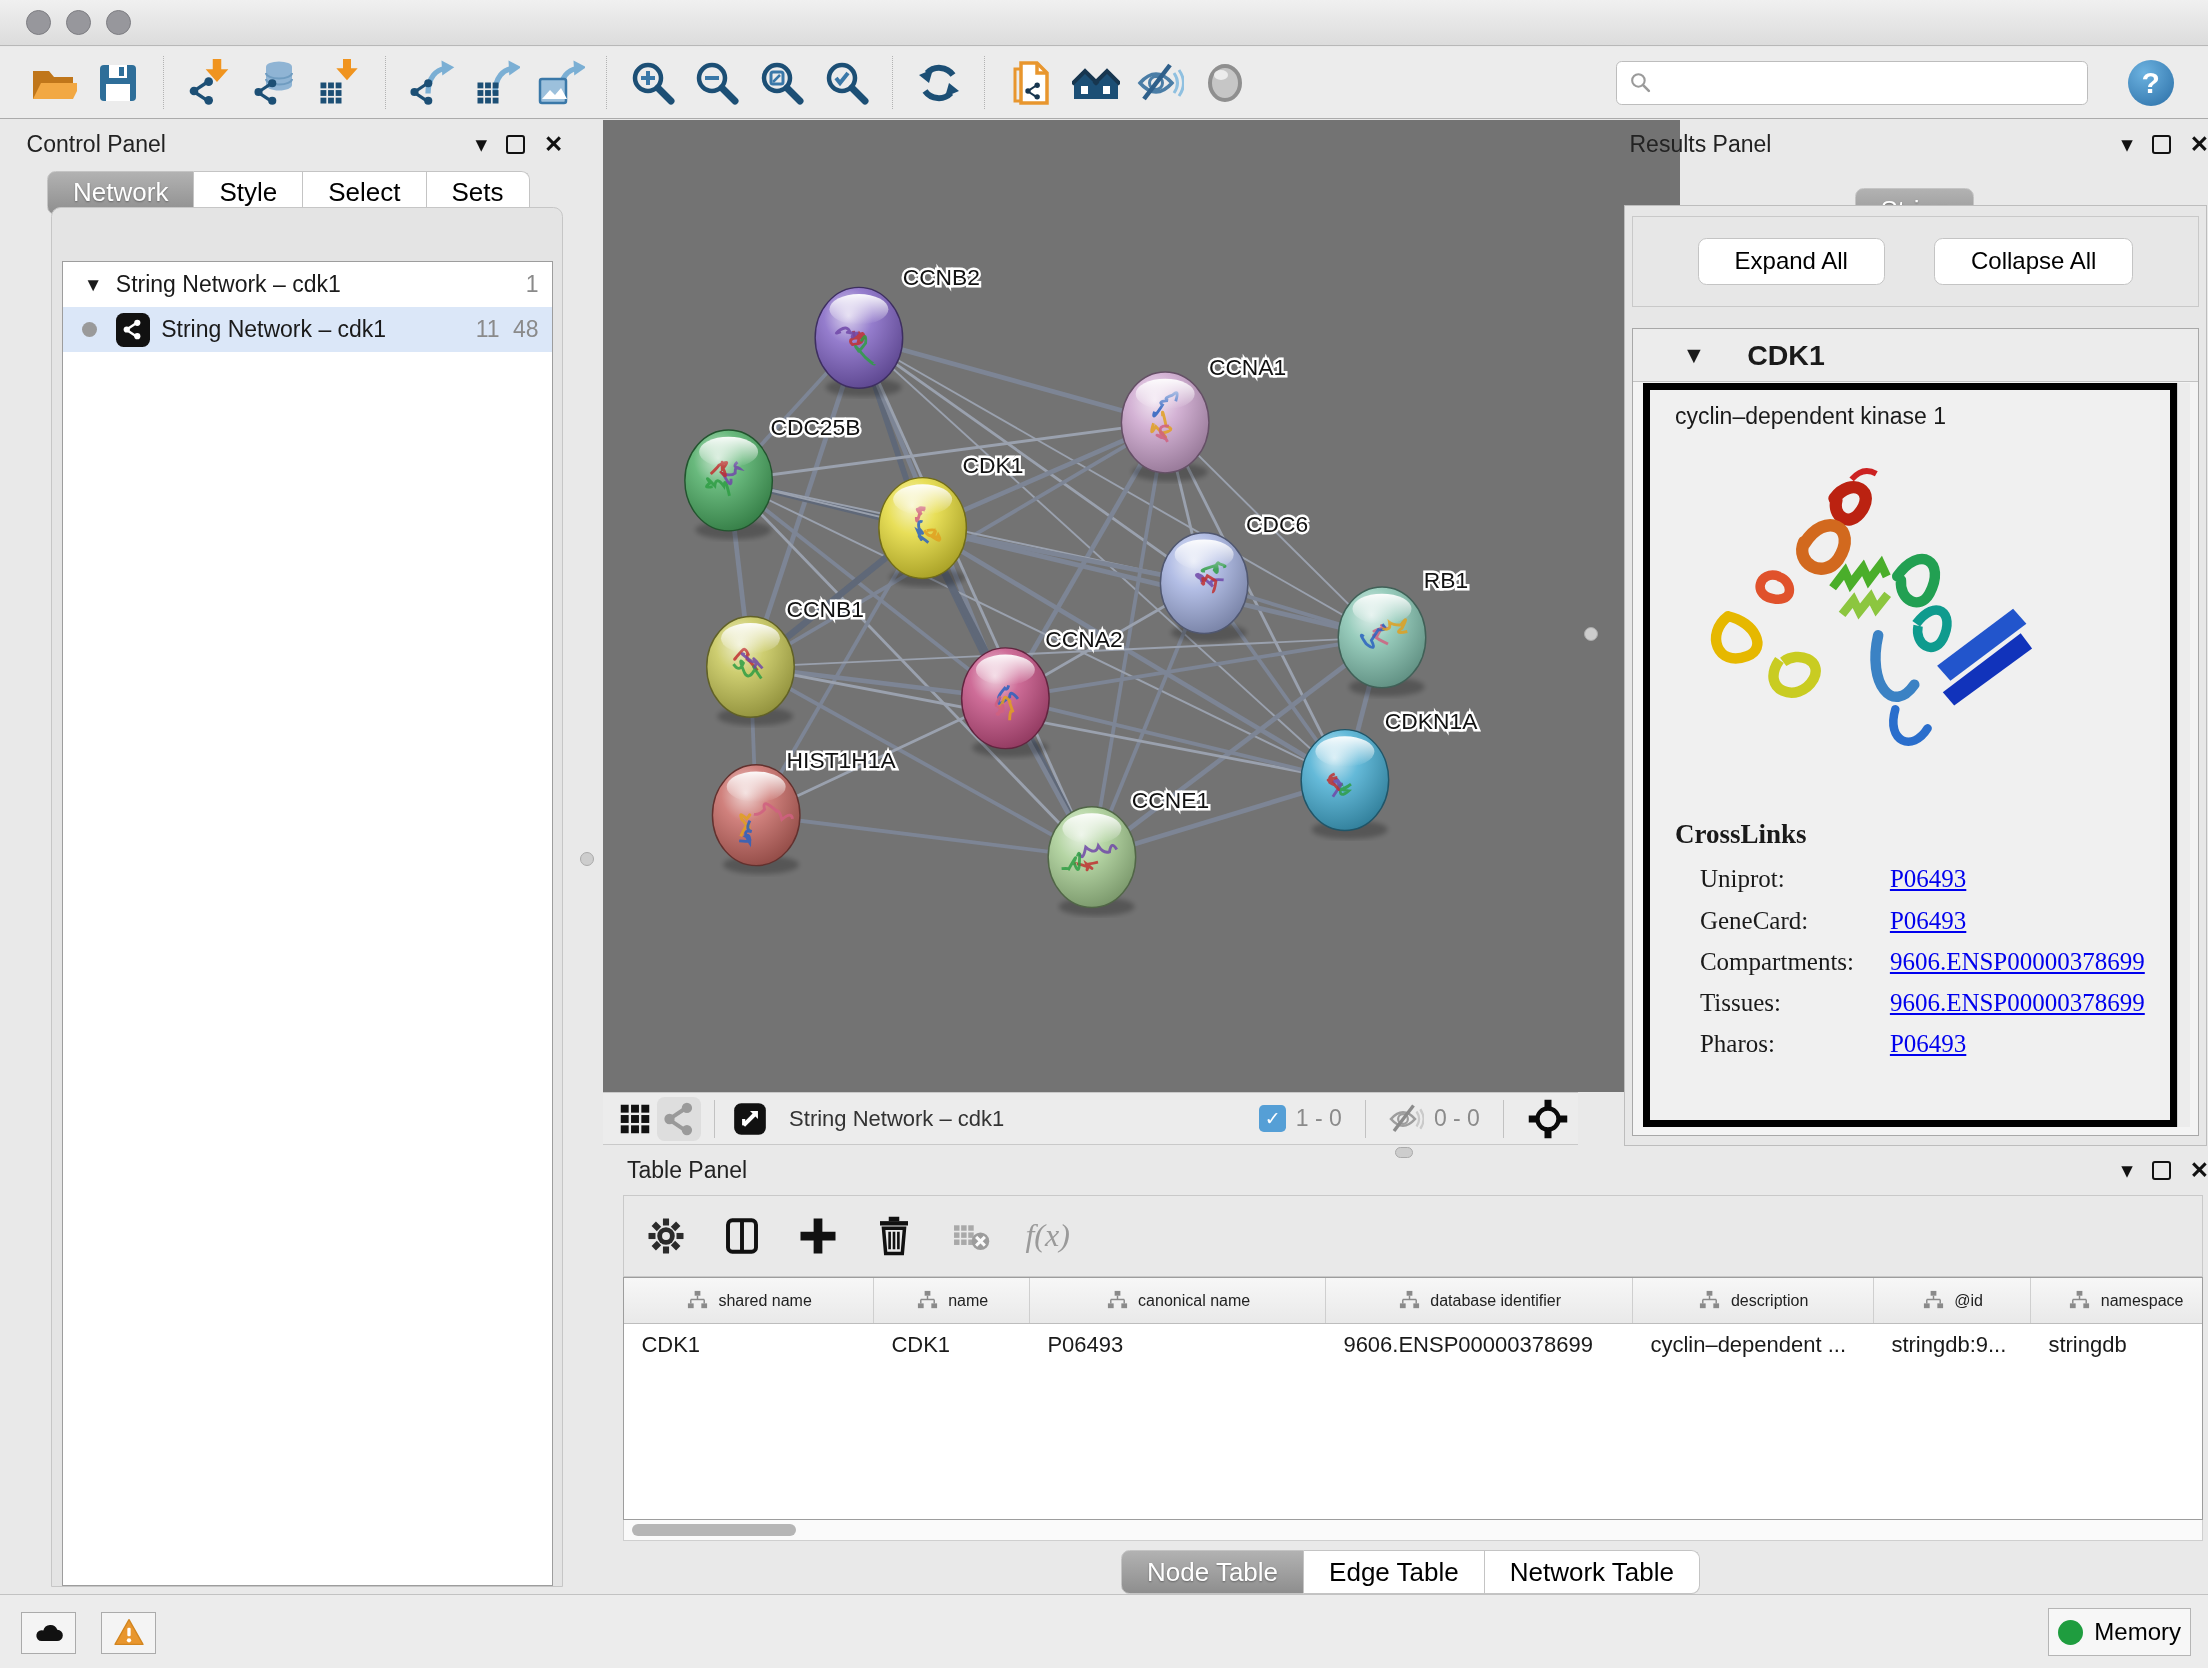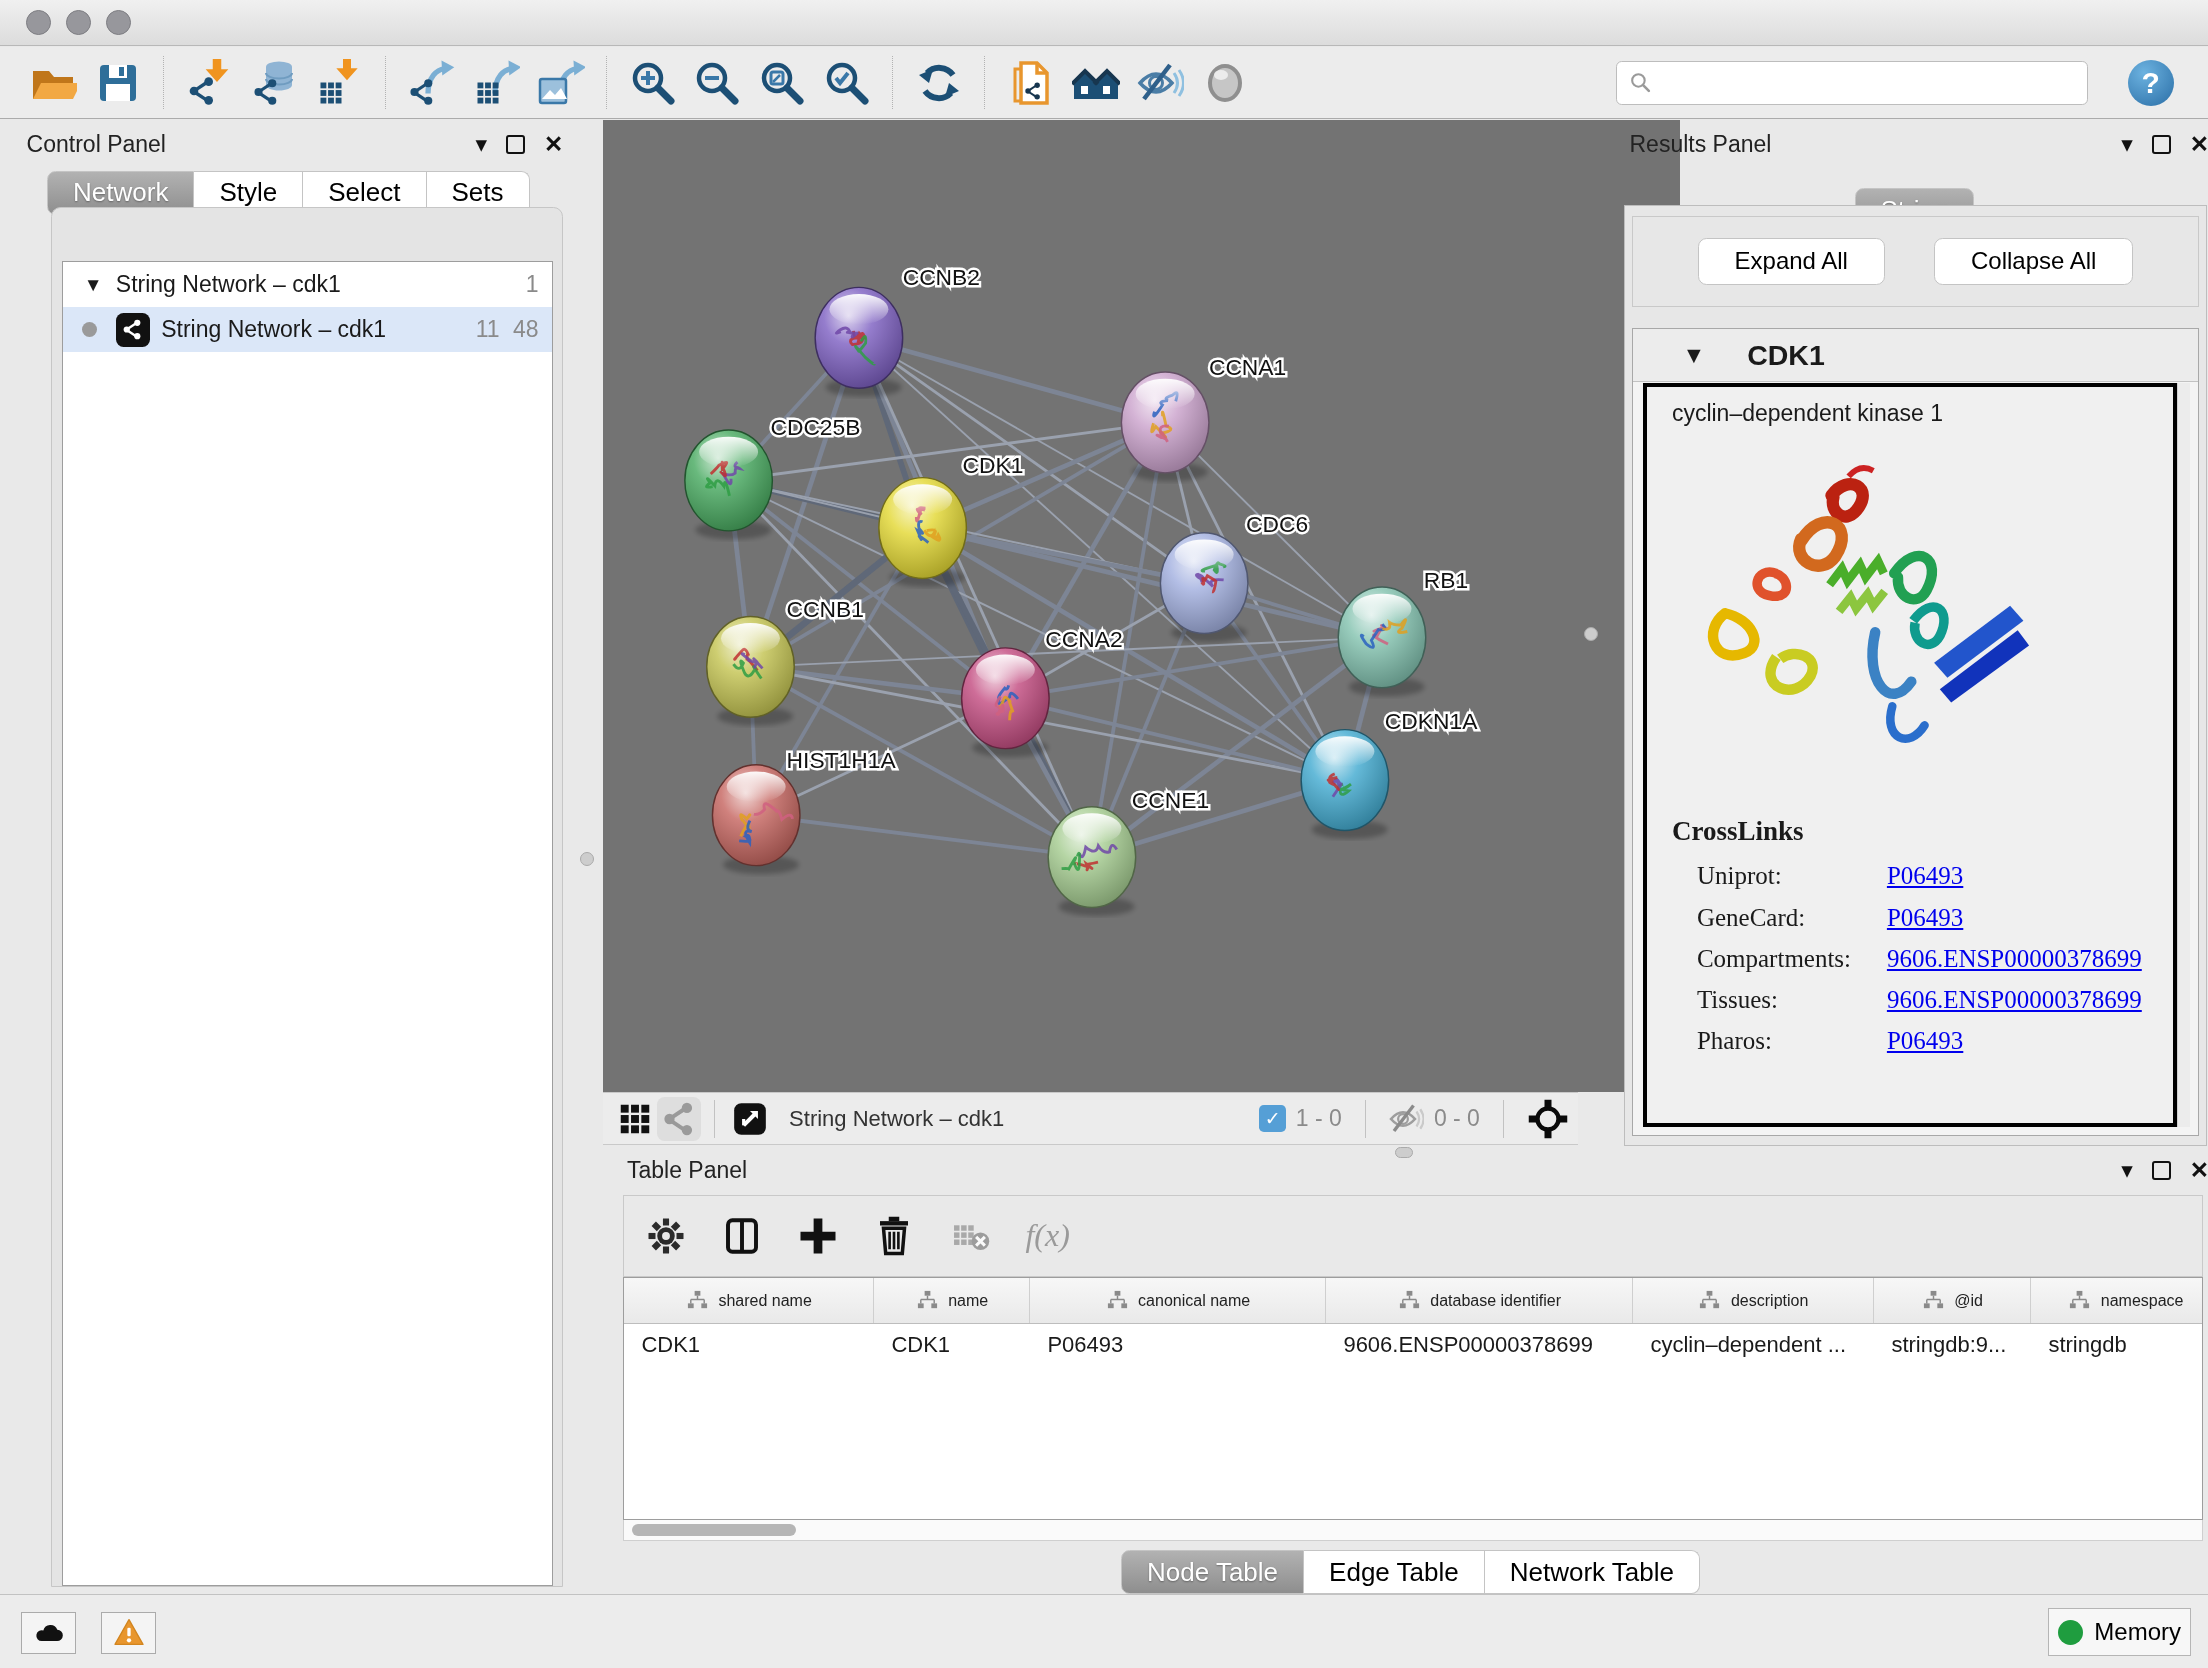--- a/index.html
+++ b/index.html
@@ -75,21 +75,21 @@
   
   #results-panel { position:absolute; left:1620px; top:125px; width:589px; height:1021px; }
   #rp-tabs { margin-top:25px; }
   #rp-outer { position:absolute; left:3.8px; top:80px; right:1.9px; bottom:0; background:#e7e7e7; border:1px solid #bdbdbd; }
   #rp-btnrow { margin:9.5px 7.6px; border:1px solid #c9c9c9; background:#e7e7e7; padding:21px 0; display:flex; justify-content:center; gap:49px; }
   .rp-btn { background:#fff; border:1px solid #c4c4c4; border-radius:8.6px; font-size:24px; padding:8.6px 36px; cursor:pointer; }
   #rp-section { position:absolute; left:7.6px; right:7.6px; top:122px; bottom:9.5px; border:1px solid #a8a8a8; background:#f4f4f4; }
   #rp-gene-head { display:flex; align-items:center; height:53px; border-bottom:1px solid #c2c2c2; background:#ececec; }
   #rp-gene-head .caret { font-size:23px; margin:0 42px 0 49px; }
   #rp-gene-head .sym { font-size:28.5px; font-weight:bold; }
-  #rp-content { position:absolute; left:9.5px; right:21px; top:54px; bottom:7.6px; background:#f0f0f0; border:4px solid #000000; padding:13.3px 0 0 25px; }
+  #rp-content { position:absolute; left:9.5px; right:21px; top:54px; bottom:7.6px; background:#f0f0f0; border:7px solid #000000; padding:13.3px 0 0 25px; }
   #rp-desc { font-size:23px; }
   #rp-protein { margin:34px 0 0 17px; }
   #rp-scroll { position:absolute; right:7.6px; top:54px; bottom:7.6px; width:13.3px; background:#ececec; border-left:1px solid #cfcfcf; }
   #crosslinks { font-family:"Liberation Serif", serif; margin-top:38px; }
   #crosslinks h3 { font-size:27px; margin-bottom:15px; }
   .cl-row { display:flex; font-size:25px; margin:13.3px 0 13.3px 25px; }
   .cl-row .cl-label { width:190px; }
   .cl-row a { color:#0000ee; text-decoration:underline; }
 
   

